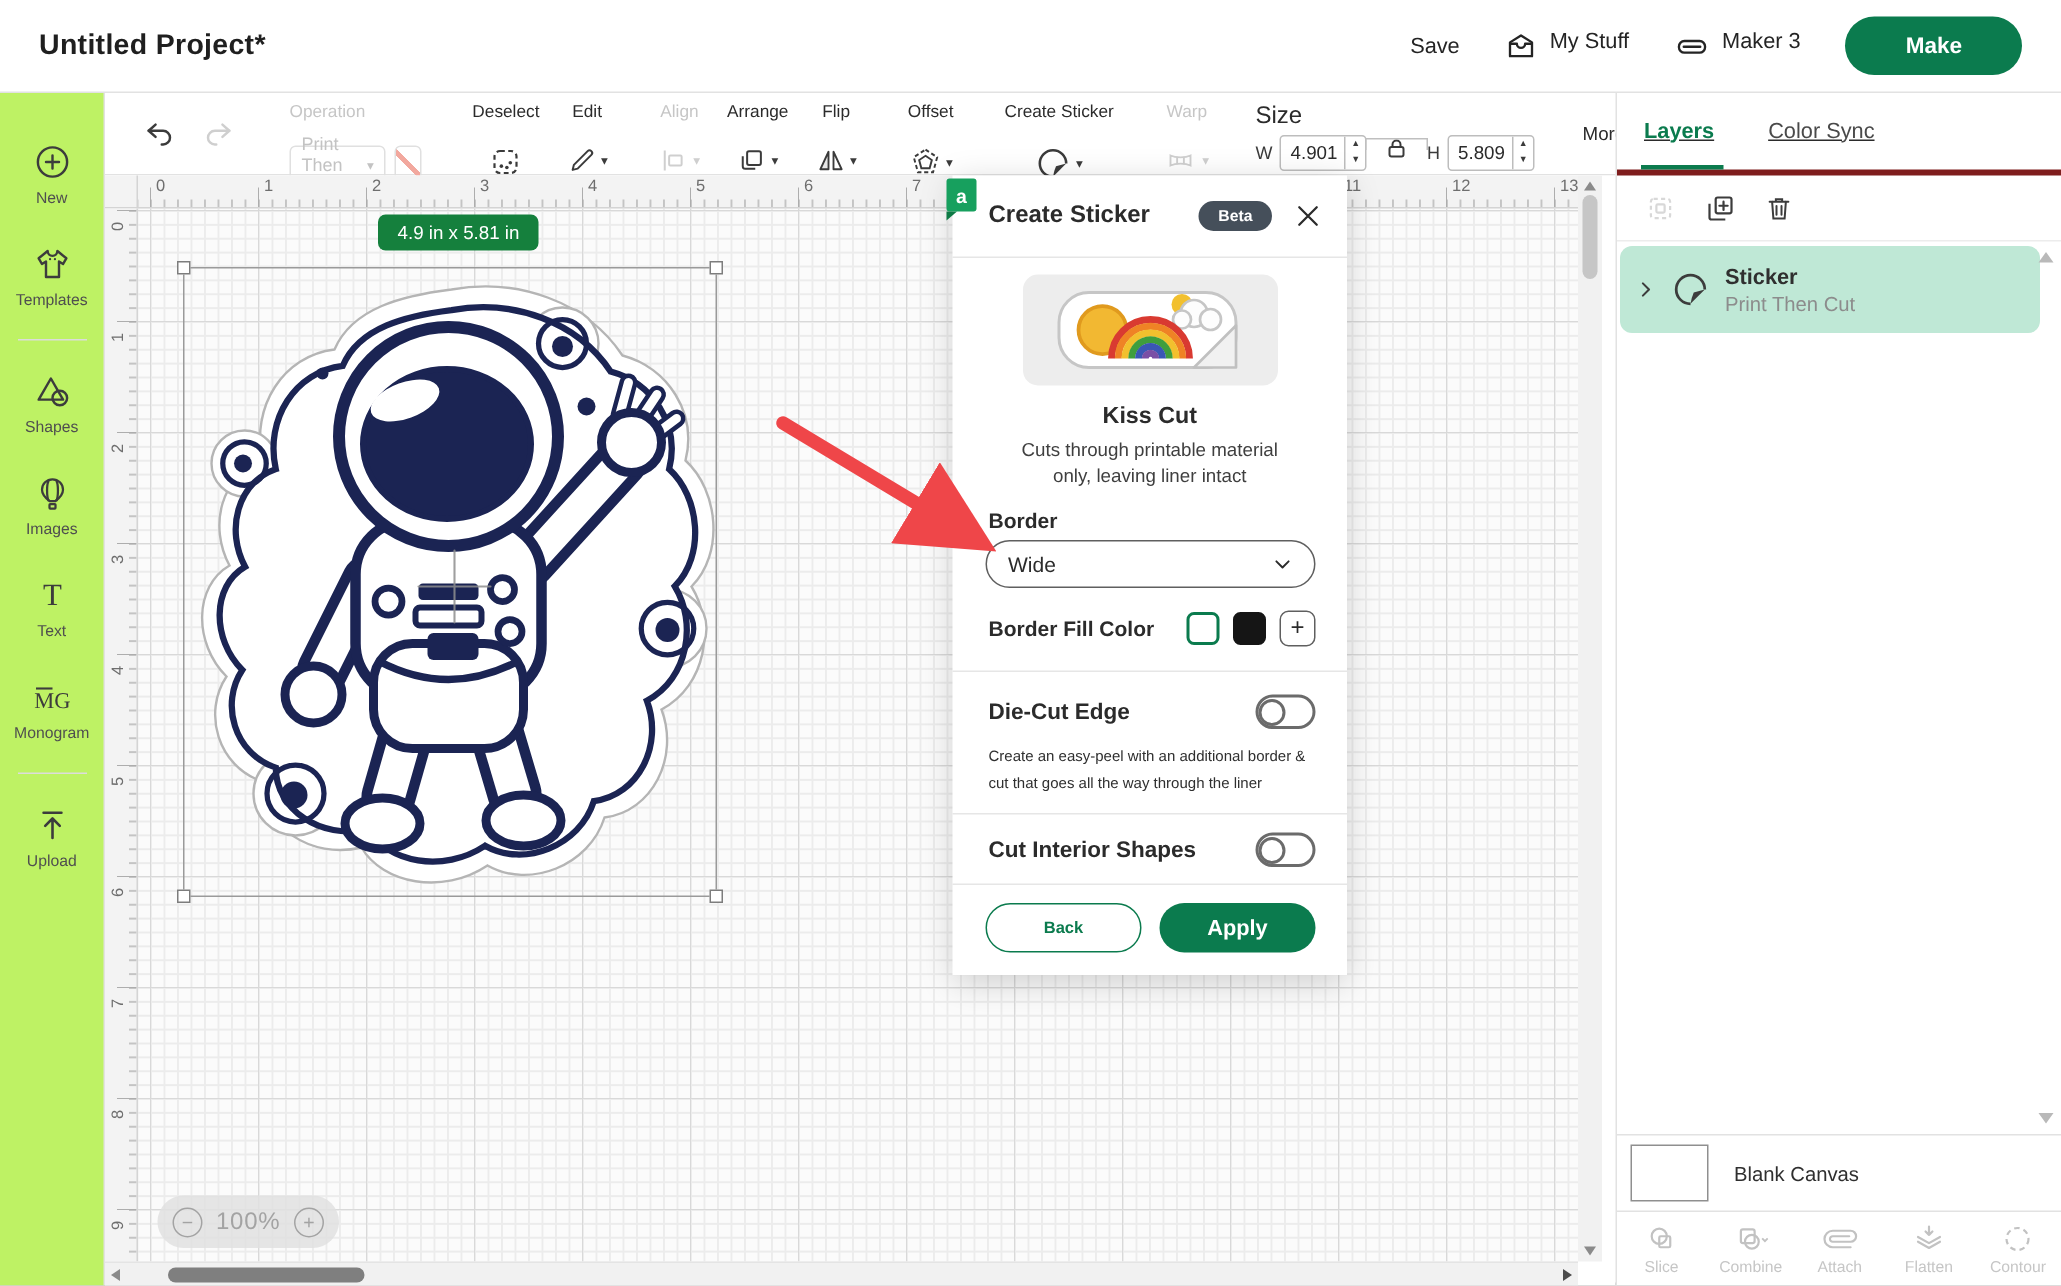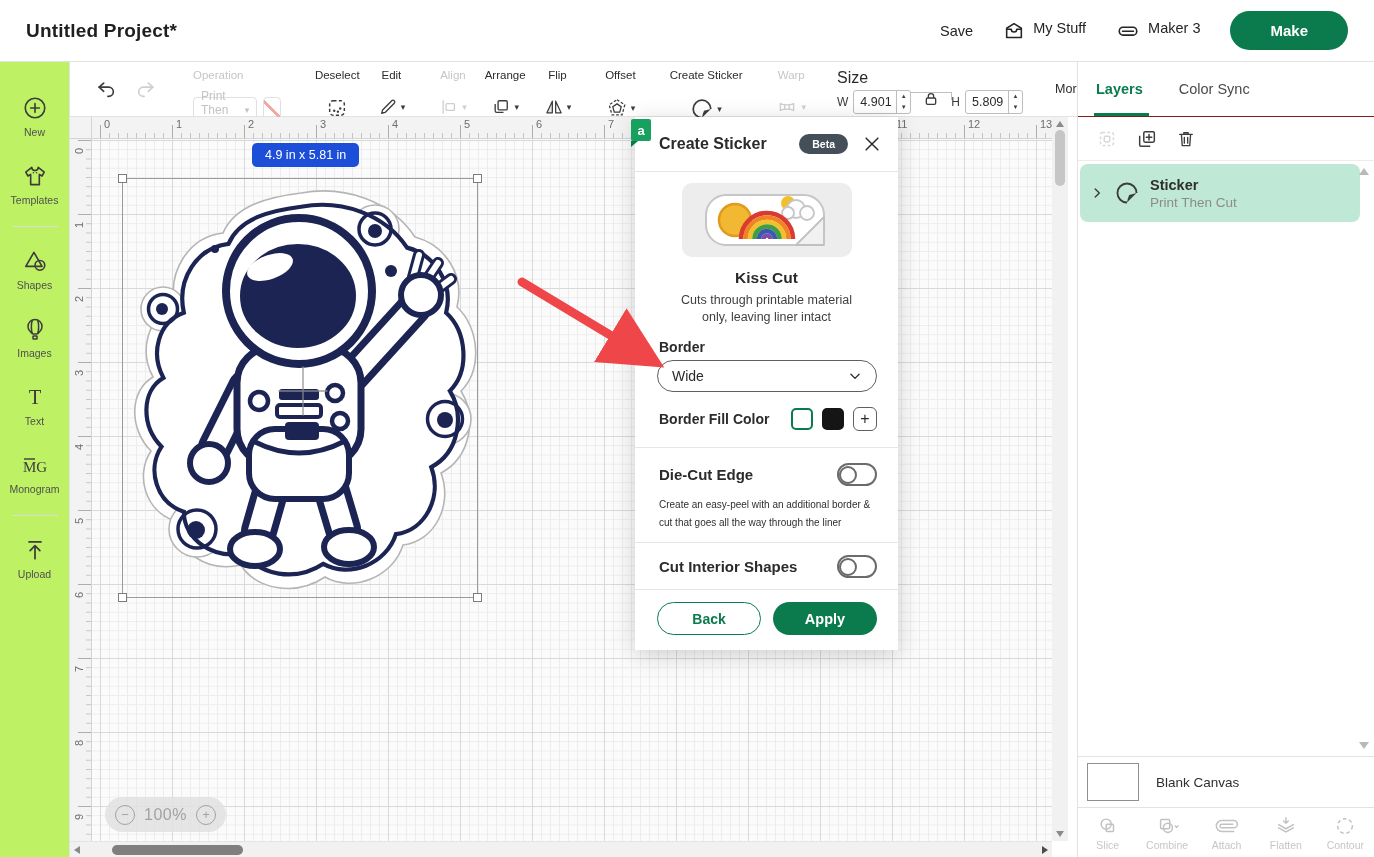--- a/index.html
+++ b/index.html
@@ -61,21 +61,21 @@
   .ruler-top span { position:absolute; top:1px; font-size:11px; color:#6e6e6e; }
   .ruler-left span { position:absolute; left:2px; width:14px; text-align:center; font-size:11px; color:#6e6e6e; transform:rotate(-90deg); }
   .grid { position:absolute; left:22px; top:22px; width:960px; height:702px; background-color:#fbfbfb;
     background-image:
       linear-gradient(#d9d9d9 1px, transparent 1px),
       linear-gradient(90deg,#d9d9d9 1px, transparent 1px),
       linear-gradient(#ececec 1px, transparent 1px),
       linear-gradient(90deg,#ececec 1px, transparent 1px);
     background-size:72px 74px,72px 74px,9px 9.25px,9px 9.25px;
     background-position:8px 1px; }
-  .size-tooltip { position:absolute; left:182px; top:26px; background:#1d4ed8; color:#fff; font-size:12.5px; padding:5px 13px; border-radius:5px; white-space:nowrap; }
+  .size-tooltip { position:absolute; left:182px; top:26px; background:#15803d; color:#fff; font-size:12.5px; padding:5px 13px; border-radius:5px; white-space:nowrap; }
   .selection { position:absolute; left:52px; top:61px; width:356px; height:420px; border:1px solid #9a9a9a; }
   .handle { position:absolute; width:9px; height:9px; background:#fff; border:1px solid #7d7d7d; }
   .h-tl{left:-5px;top:-5px} .h-tr{right:-5px;top:-5px} .h-bl{left:-5px;bottom:-5px} .h-br{right:-5px;bottom:-5px}
   .zoom-pill { position:absolute; left:35px; top:680px; height:35px; background:rgba(225,225,225,.85); border-radius:18px; display:flex; align-items:center; gap:9px; padding:0 10px; color:#a3a3a3; }
   .zoom-pill .zl { font-size:16px; letter-spacing:.5px; }
   .zbtn { width:20px; height:20px; border:1.5px solid #a3a3a3; border-radius:50%; display:flex; align-items:center; justify-content:center; font-size:13px; line-height:1; color:#a3a3a3; cursor:pointer; }
   
   .vscroll { position:absolute; left:982px; top:0; width:16px; height:724px; background:#f1f1f1; }
   .vthumb { position:absolute; left:3px; top:13px; width:10px; height:56px; background:#c6c6c6; border-radius:5px; }
   .hscroll { position:absolute; left:0; top:724px; width:982px; height:16px; background:#f1f1f1; border-top:1px solid #e4e4e4; }
@@ -105,29 +105,29 @@
   .sw-white { margin-left:auto; background:#fff; border:2px solid #0b7b4e; }
   .sw-black { margin-left:9px; background:#151515; border:2px solid #151515; }
   .sw-add { margin-left:9px; width:24px; height:24px; border:1.5px solid #5f5f5f; border-radius:6px; display:flex; align-items:center; justify-content:center; font-size:16px; color:#2b2b2b; cursor:pointer; }
   .dlg-div { position:absolute; left:0; width:263px; border-top:1px solid #e6e6e6; }
   .toggle-row { position:absolute; left:24px; width:218px; display:flex; align-items:center; }
   .toggle-label { font-size:15px; font-weight:700; color:#2b2b2b; }
   .toggle { margin-left:auto; width:40px; height:23px; border:2px solid #6b6b6b; border-radius:12px; position:relative; cursor:pointer; }
   .toggle .knob { position:absolute; left:0px; top:0.5px; width:18px; height:18px; background:#fff; border:2px solid #6b6b6b; border-radius:50%; }
   .small-desc { position:absolute; left:24px; width:220px; font-size:10px; color:#2f2f2f; }
   .dlg-btns { position:absolute; left:22px; top:485px; width:220px; display:flex; justify-content:space-between; }
-  .btn-back { width:104px; height:33px; border:1.5px solid #0b7b4e; background:#fff; color:#0b7b4e; border-radius:17px; font-size:14px; font-weight:700; font-family:inherit; cursor:pointer; }
+  .btn-back { width:104px; height:33px; border:1.5px solid #0b7b4e; background:#fff; color:#0b7b4e; border-radius:17px; font-size:11px; font-weight:700; font-family:inherit; cursor:pointer; }
   .btn-apply { width:104px; height:33px; border:none; background:#0b7b4e; color:#fff; border-radius:17px; font-size:14.5px; font-weight:700; font-family:inherit; cursor:pointer; }
   .green-tag { position:absolute; left:631px; top:119px; width:20px; height:22px; background:#17a05e; z-index:45; color:#fff; font-size:13px; font-weight:700; display:flex; align-items:center; justify-content:center; border-radius:2px; }
   .green-tag::after { content:""; position:absolute; left:0; top:100%; border-left:7px solid #0d7a45; border-bottom:6px solid transparent; }
   .arrow-layer { position:absolute; left:505px; top:265px; width:190px; height:120px; z-index:60; pointer-events:none; }
 
   
   .rpanel { position:absolute; left:1077px; top:62px; width:297px; height:795px; background:#fff; border-left:1px solid #e2e2e2; }
-  .rtabs { height:55px; border-bottom:1px solid #7f1d1d; display:flex; align-items:center; padding-left:18px; gap:36px; }
+  .rtabs { height:55px; border-bottom:4px solid #7f1d1d; display:flex; align-items:center; padding-left:18px; gap:36px;text-decoration:underline; }
   .rtab { font-size:14.5px; color:#4a4a4a; cursor:pointer; position:relative; height:100%; display:flex; align-items:center; }
   .rtab.active { color:#0b7b4e; font-weight:700; }
   .rtab.active::after { content:""; position:absolute; left:-2px; right:-6px; bottom:0; height:3px; background:#0b7b4e; }
   .layer-tools { height:44px; display:flex; align-items:center; gap:18px; padding-left:18px; border-bottom:1px solid #ececec; }
   .ltool { color:#3c3c3c; cursor:pointer; }
   .ltool.disabled { color:#d8d8d8; }
   .layer-row { margin:3px 14px 0 2px; height:58px; background:#bfe8d6; border-radius:8px; display:flex; align-items:center; padding:0 10px; gap:10px; cursor:pointer; }
   .layer-texts { display:flex; flex-direction:column; gap:2px; }
   .layer-title { font-size:14.5px; font-weight:700; color:#2f2f2f; }
   .layer-sub { font-size:13.5px; color:#8c8c8c; }

